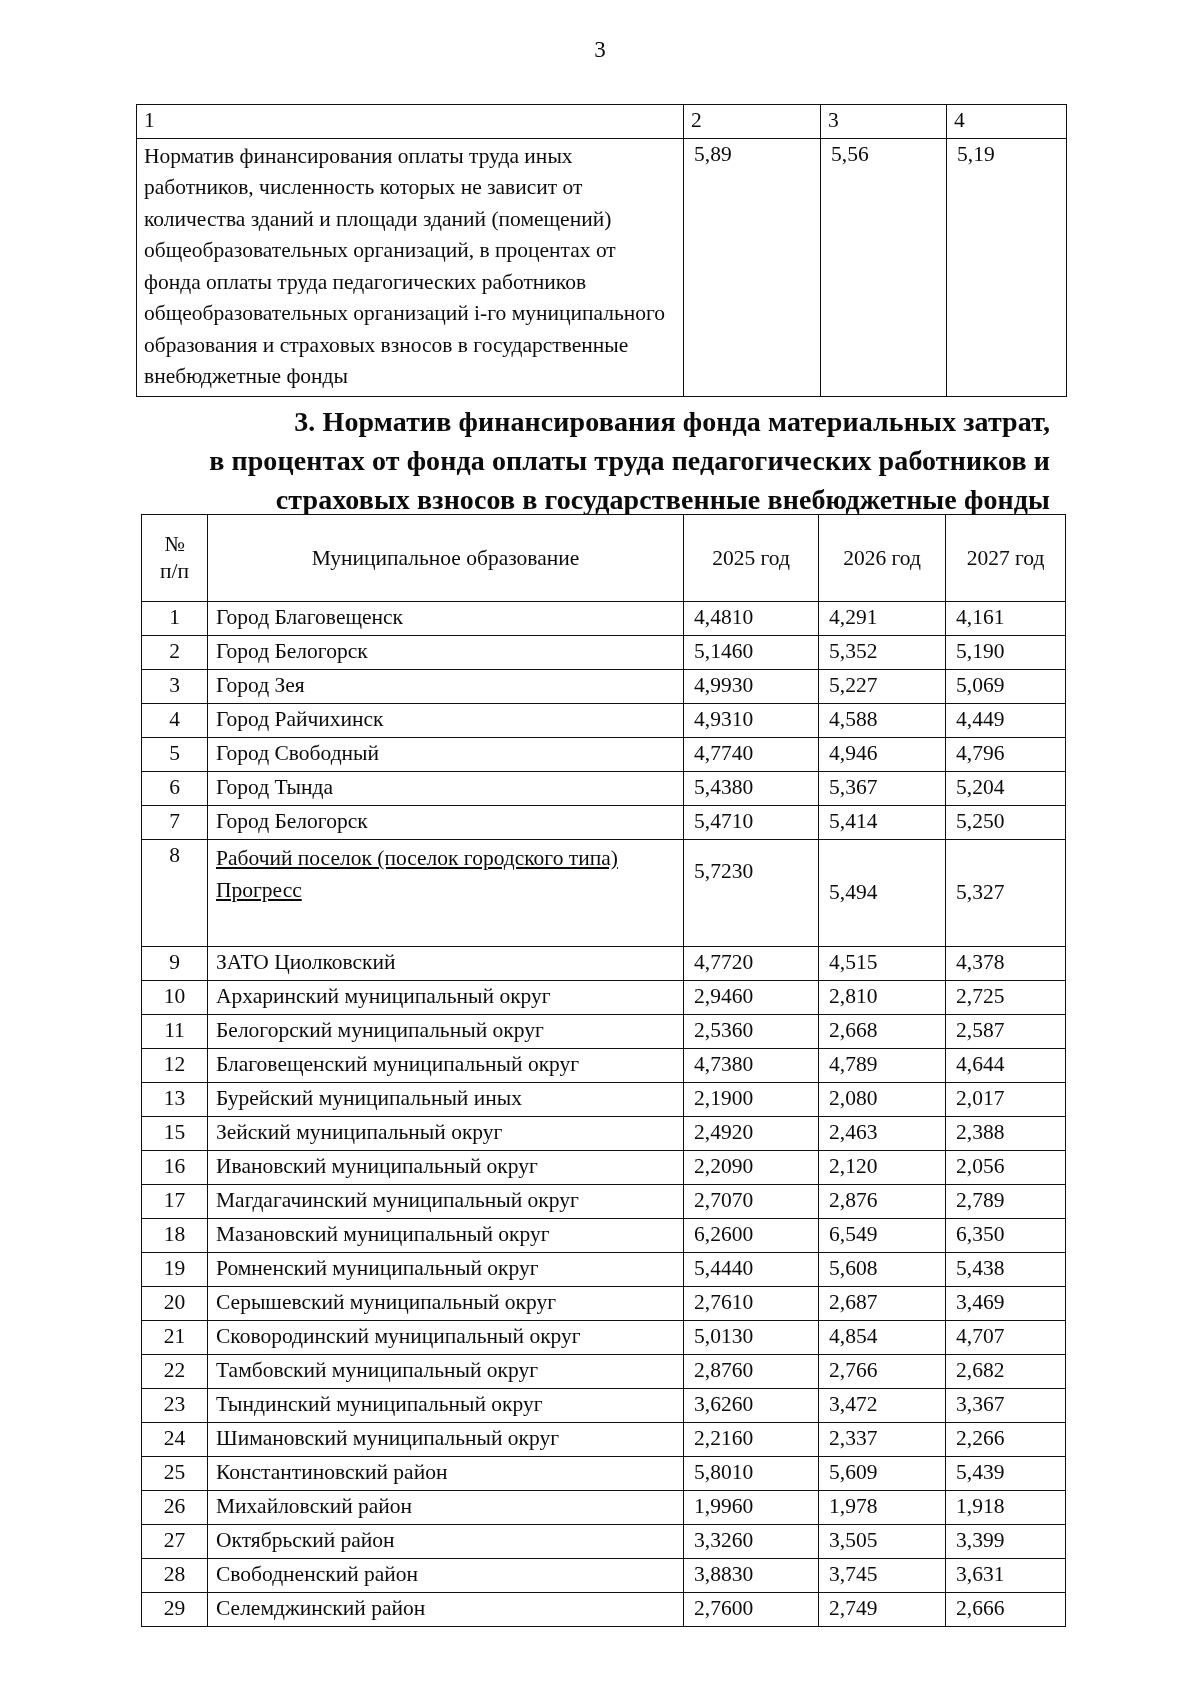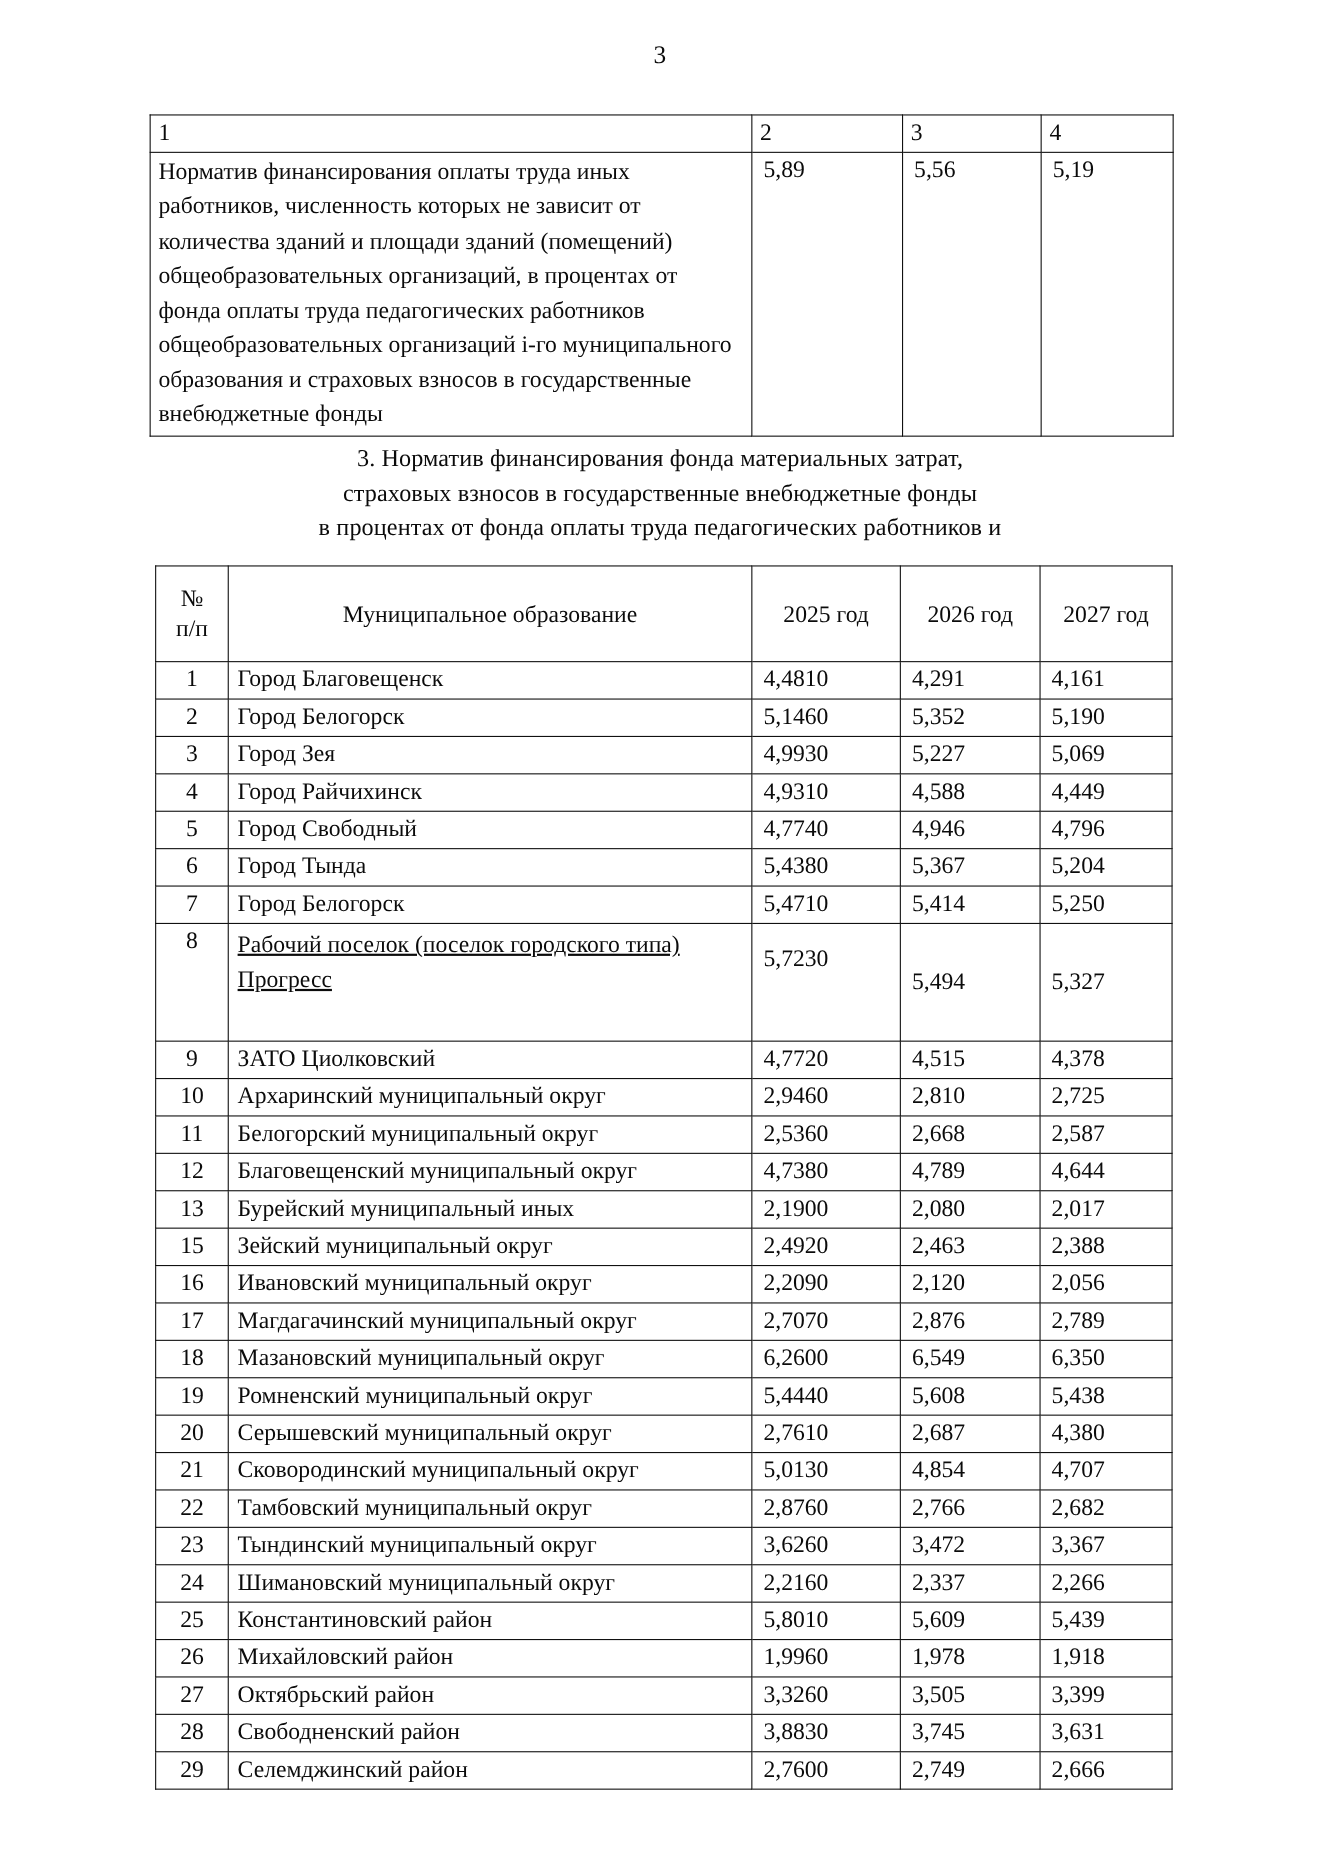--- a/index.html
+++ b/index.html
@@ -73,23 +73,23 @@
   .tt-body td { height: 194px; }
   .tt-body .num { padding-left: 10px; }
   .tt-desc { line-height: 1.465; margin-top: 24px; }
 
   
   .section-heading {
     position: absolute;
     top: 402px;
     left: 150px;
     width: 900px;
-    text-align: center;
-    font-weight: normal;
-    font-size: 22px;
+    text-align: right;
+    font-weight: bold;
+    font-size: 28px;
     line-height: 1.40;
     letter-spacing: 0.1px;
   }
   .section-heading div { white-space: nowrap; }
 
   
   .table-main {
     position: absolute;
     top: 514px;
     left: 141px;
@@ -154,22 +154,22 @@
         <td class="tt-desc">Норматив финансирования оплаты труда иных работников, численность которых не зависит от количества зданий и площади зданий (помещений) общеобразовательных организаций, в процентах от фонда оплаты труда педагогических работников общеобразовательных организаций i-го муниципального образования и страховых взносов в государственные внебюджетные фонды</td>
         <td class="num">5,89</td>
         <td class="num">5,56</td>
         <td class="num">5,19</td>
       </tr>
     </tbody>
   </table>
 
   <div class="section-heading">
     <div>3. Норматив финансирования фонда материальных затрат,</div>
+    <div>в процентах от фонда оплаты труда педагогических работников и</div>
     <div>страховых взносов в государственные внебюджетные фонды</div>
-    <div>в процентах от фонда оплаты труда педагогических работников и</div>
   </div>
 
   <table class="doc-table table-main">
     <colgroup>
       <col class="tm-c1">
         <col class="tm-c2">
         <col class="tm-c3">
         <col class="tm-c4">
         <col class="tm-c5">
     </colgroup>
@@ -310,21 +310,21 @@
           <td class="name">Ромненский муниципальный округ</td>
           <td class="val v1">5,4440</td>
           <td class="val v2">5,608</td>
           <td class="val v3">5,438</td>
         </tr>
         <tr>
           <td class="idx">20</td>
           <td class="name">Серышевский муниципальный округ</td>
           <td class="val v1">2,7610</td>
           <td class="val v2">2,687</td>
-          <td class="val v3">4,380</td>
+          <td class="val v3">3,469</td>
         </tr>
         <tr>
           <td class="idx">21</td>
           <td class="name">Сковородинский муниципальный округ</td>
           <td class="val v1">5,0130</td>
           <td class="val v2">4,854</td>
           <td class="val v3">4,707</td>
         </tr>
         <tr>
           <td class="idx">22</td>

